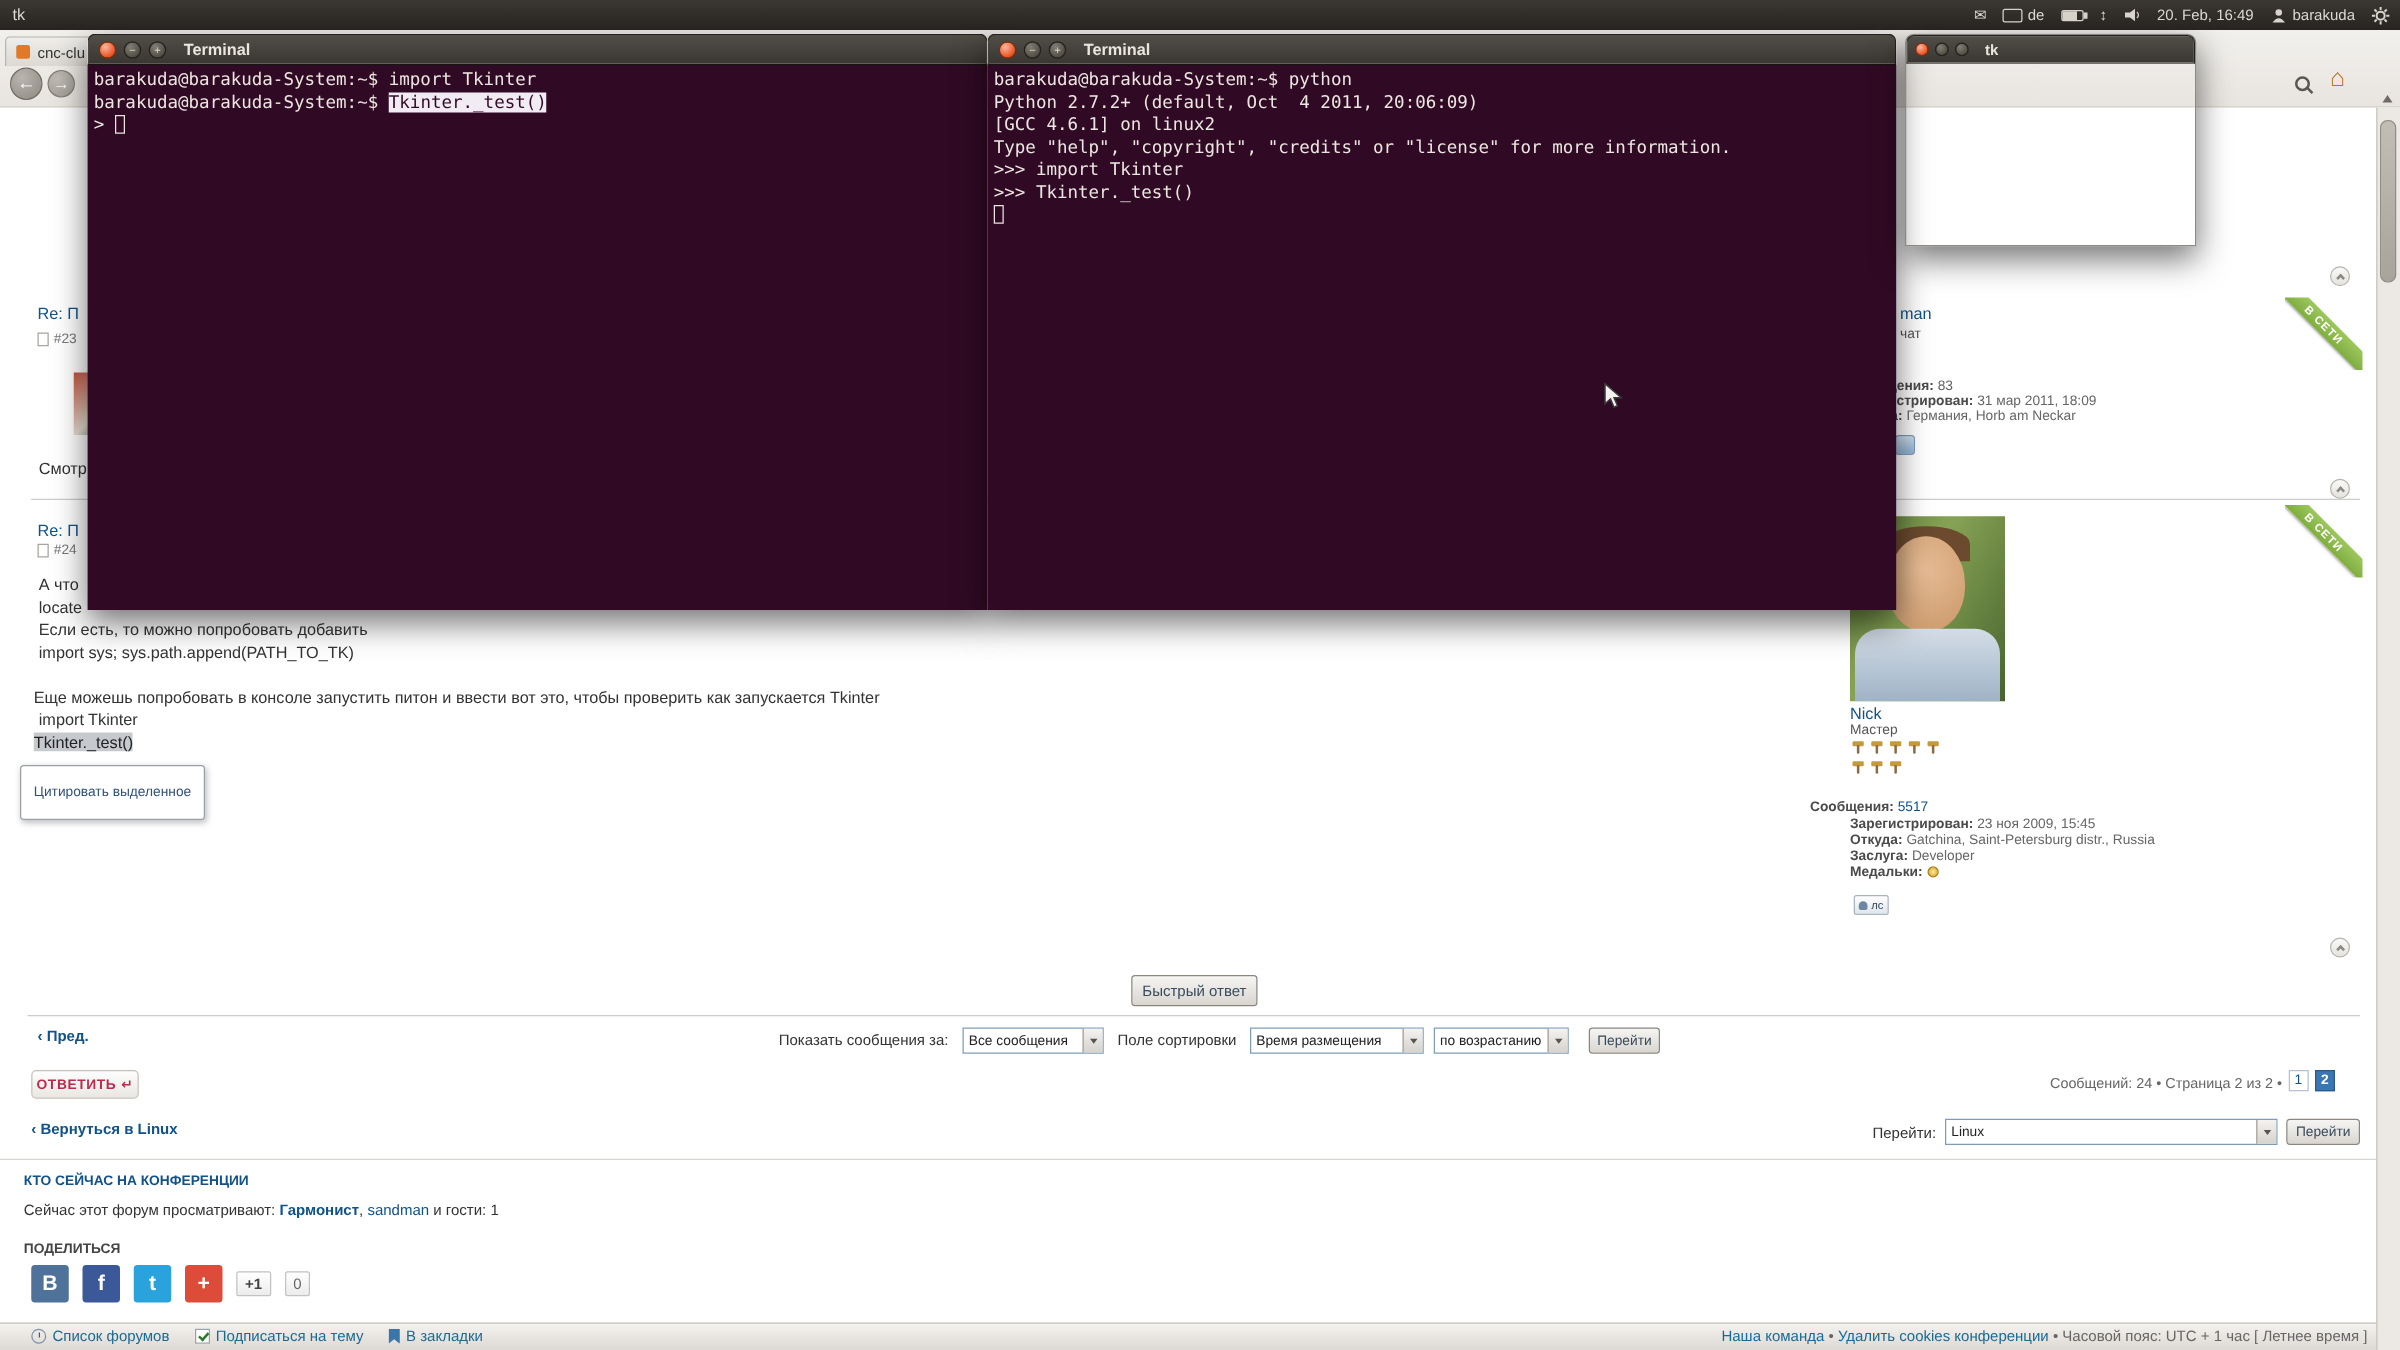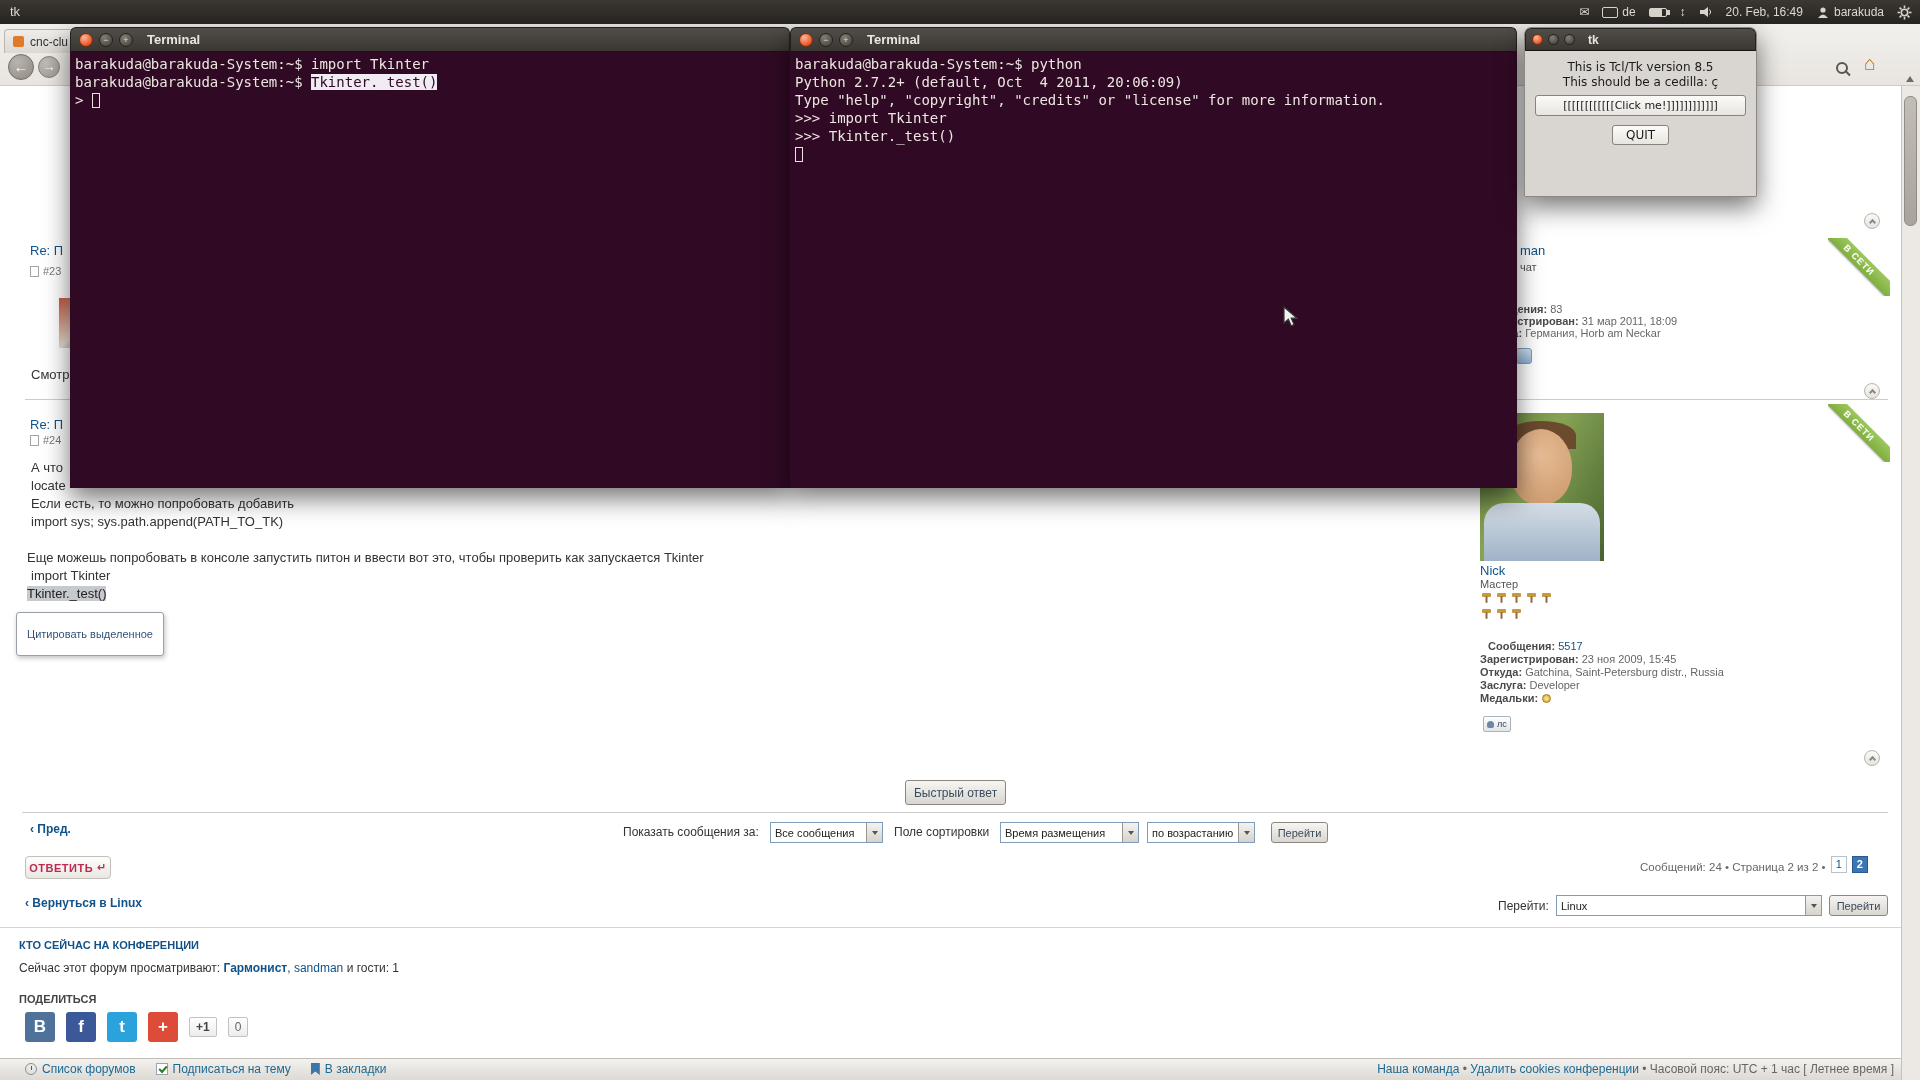--- a/index.html
+++ b/index.html
@@ -184,21 +184,21 @@
     </svg>
   <svg width="13" height="13">
       <rect x="2" y="2" width="9" height="4" rx="1" fill="#c69a3a"></rect>
       <rect x="5.5" y="5" width="2" height="7" rx="1" fill="#8a6b45"></rect>
     </svg>
   <svg width="13" height="13">
       <rect x="2" y="2" width="9" height="4" rx="1" fill="#c69a3a"></rect>
       <rect x="5.5" y="5" width="2" height="7" rx="1" fill="#8a6b45"></rect>
     </svg>
 </div>
-<div class="prow" style="left:1488px;top:640px"><span class="plabel">Сообщения:</span> <span class="lnk" style="font-size:11px">5517</span></div>
+<div class="prow" style="left:1448px;top:640px"><span class="plabel">Сообщения:</span> <span class="lnk" style="font-size:11px">5517</span></div>
 <div class="prow" style="left:1480px;top:653px"><span class="plabel">Зарегистрирован:</span> <span class="pval">23 ноя 2009, 15:45</span></div>
 <div class="prow" style="left:1480px;top:666px"><span class="plabel">Откуда:</span> <span class="pval">Gatchina, Saint-Petersburg distr., Russia</span></div>
 <div class="prow" style="left:1480px;top:679px"><span class="plabel">Заслуга:</span> <span class="pval">Developer</span></div>
 <div class="prow" style="left:1480px;top:692px"><span class="plabel">Медальки:</span><span class="medal"></span></div>
 <div class="abs pmbtn" style="left:1483px;top:716px">
   <span class="pmico"></span>
   <span>лс</span>
 </div>
 <div class="abs ribwrap" style="left:1828px;top:404px">
     <div class="ribbon">В СЕТИ</div>
@@ -314,39 +314,34 @@
 <div class="win term" style="left:790px;top:27px;width:727px;height:461px">
   <div class="tbar">
     <span class="wb c"></span>
     <span class="wb m">−</span>
     <span class="wb x">+</span>
     <span class="wtitle">Terminal</span>
   </div>
   <div class="tbody">
     <div class="tline">barakuda@barakuda-System:~$ python</div>
     <div class="tline">Python 2.7.2+ (default, Oct  4 2011, 20:06:09)</div>
+    <div class="tline">[GCC 4.6.1] on linux2</div>
     <div class="tline">Type "help", "copyright", "credits" or "license" for more information.</div>
     <div class="tline">&gt;&gt;&gt; import Tkinter</div>
     <div class="tline">&gt;&gt;&gt; Tkinter._test()</div>
     <div class="tline"><span class="cur"></span></div>
   </div>
 </div>
 
 <div class="win" id="tkwin" style="left:1524px;top:27px;width:233px;height:170px;border:1px solid #8c8882;z-index:12">
   <div class="tbar">
     <span class="wb c"></span>
     <span class="wb m"></span>
     <span class="wb x"></span>
     <span class="wtitle" style="font-size:12px">tk</span>
-  </div>
-  <div class="tkbody">
-    <div class="tkline">This is Tcl/Tk version 8.5</div>
-    <div class="tkline">This should be a cedilla: ç</div>
-    <div class="tkbtn">[[[[[[[[[[[[Click me!]]]]]]]]]]]]</div>
-    <div class="tkbtn tkquit">QUIT</div>
   </div>
 </div>
 
 <div class="abs" id="panel">
   <div class="pleft">tk</div>
   <div class="pright">
     <span class="ind">
         <span>✉</span>
       </span>
     <span class="ind">

